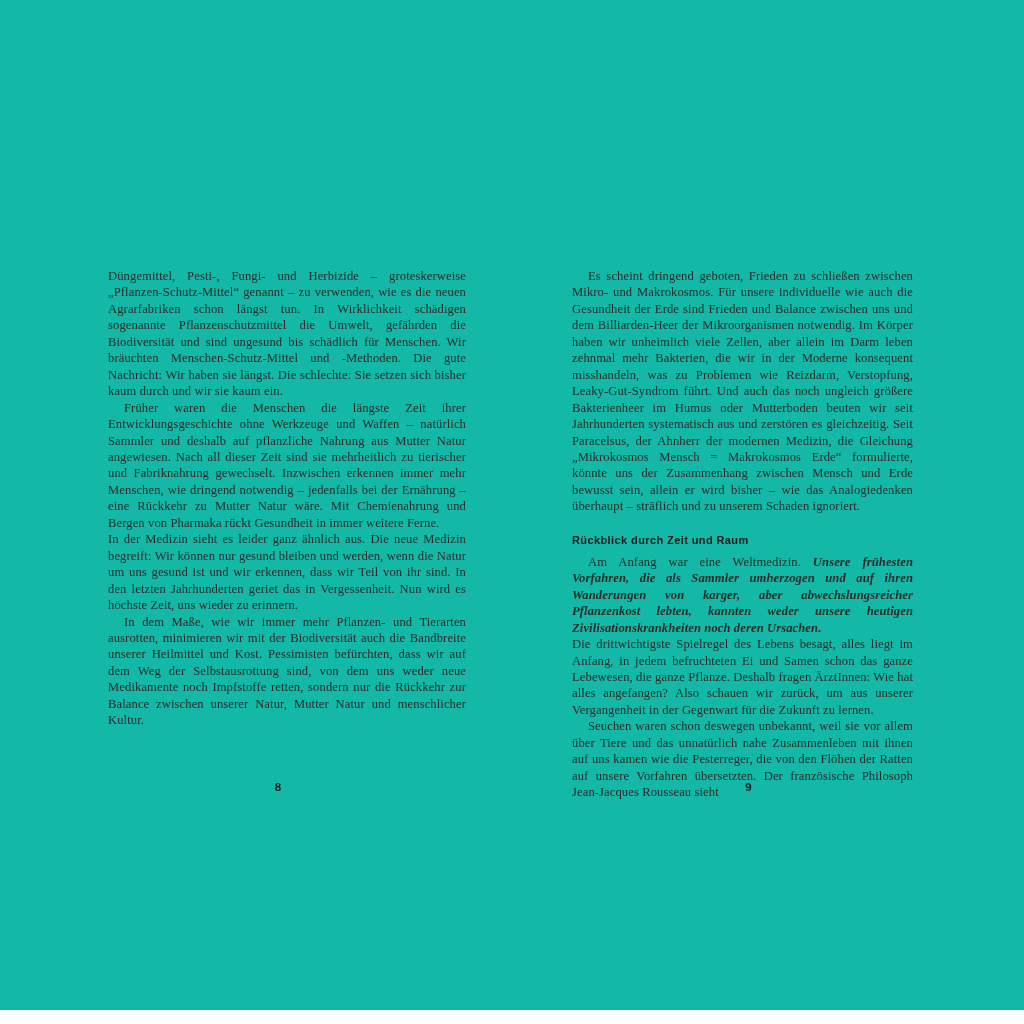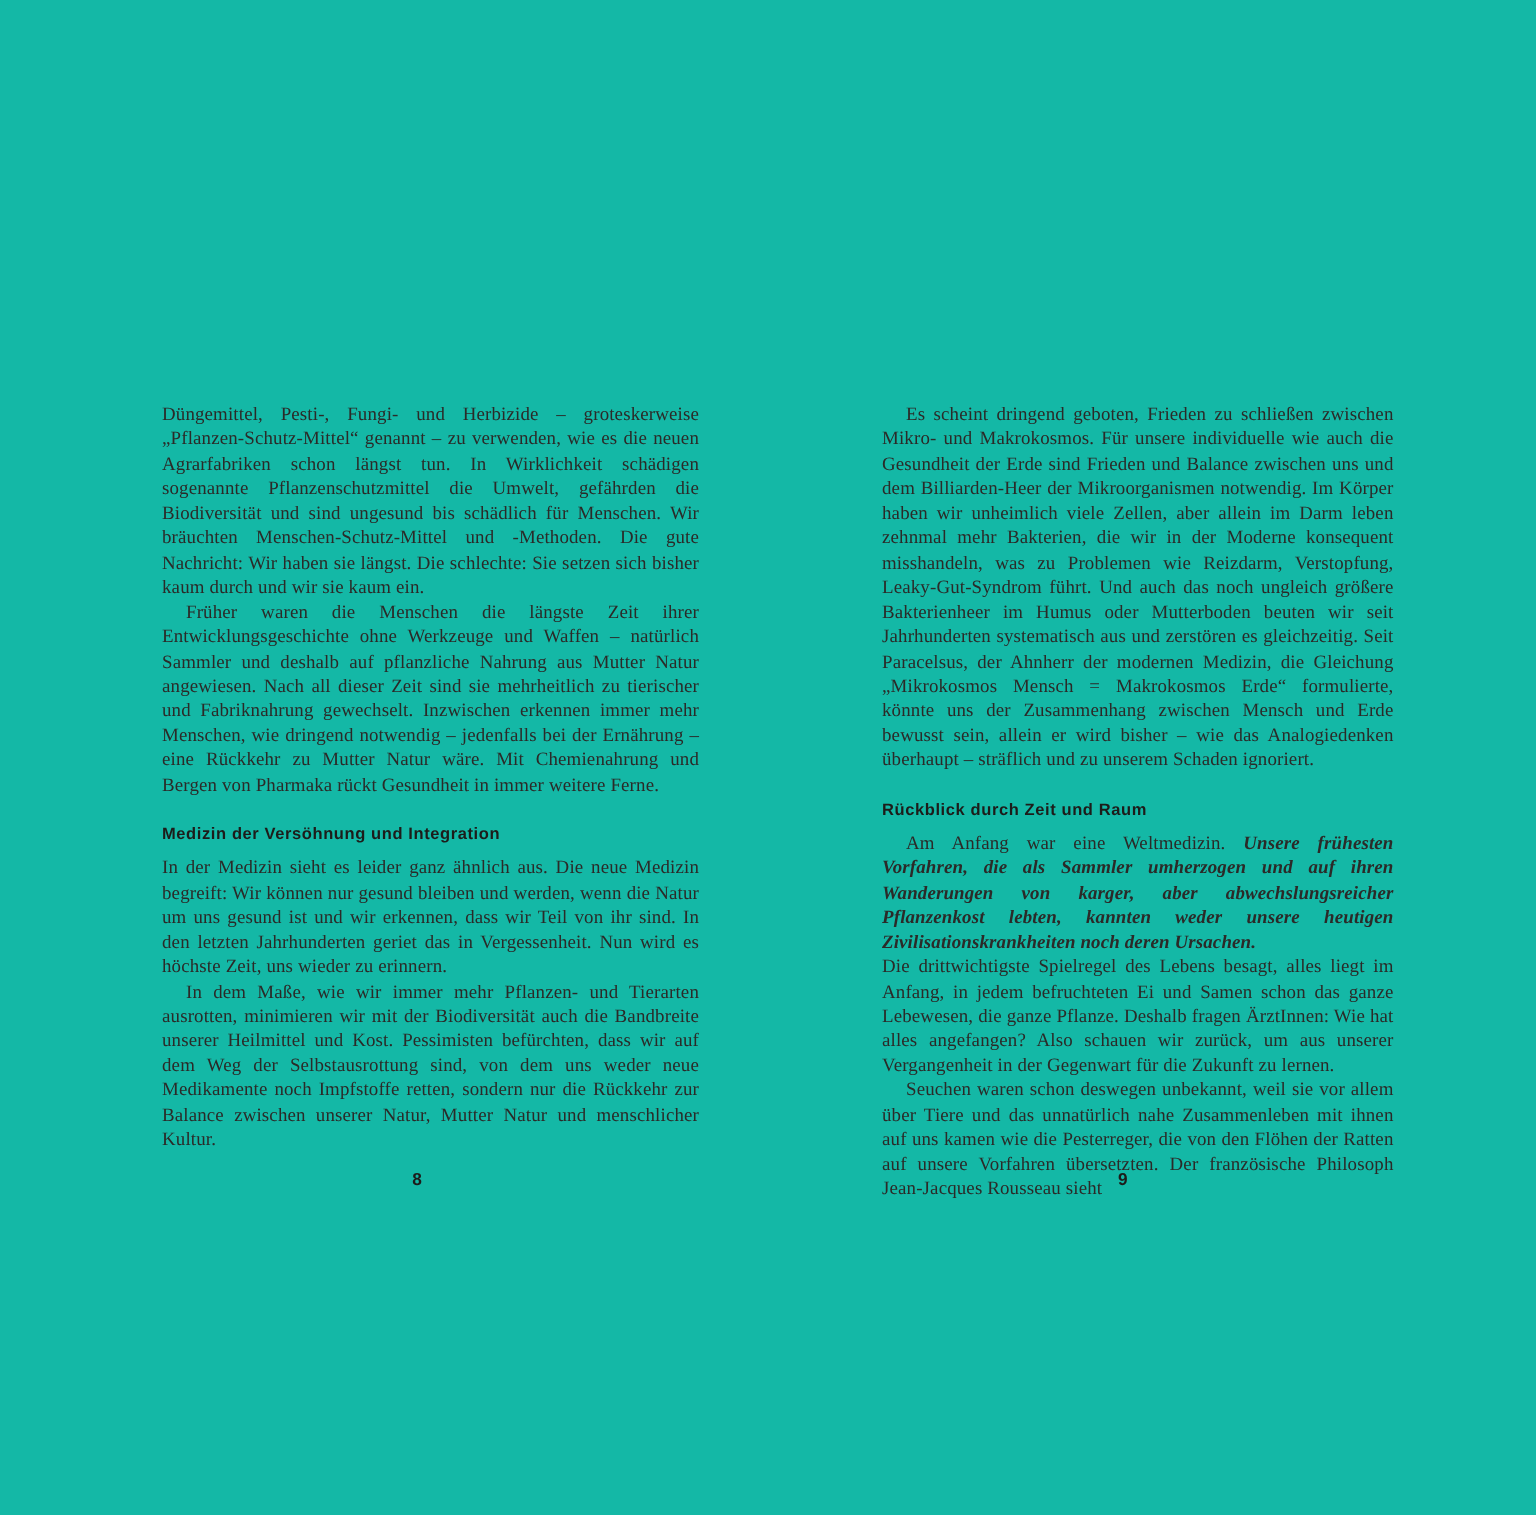--- a/index.html
+++ b/index.html
@@ -22,21 +22,21 @@
     font-size: 12.6px;
     line-height: 16.45px;
     color: #2b2a28;
     letter-spacing: 0.1px;
   }
   .page-left .text-column {
     left: 108px;
     width: 358px;
   }
   .page-right .text-column {
-    left: 588px;
+    left: 572px;
     width: 341px;
   }
   .text-column p.para {
     margin: 0;
     padding: 0;
   }
   .text-column p.indent {
     text-indent: 16px;
   }
   .section-heading {
@@ -76,21 +76,20 @@
 </style>
 </head>
 <body>
 
 <div class="spread">
 
   <section class="page page-left">
     <div class="text-column">
         <p class="para"><span>Düngemittel, Pesti-, Fungi- und Herbizide – groteskerweise „Pflanzen-Schutz-Mittel“ genannt – zu verwenden, wie es die neuen Agrarfabriken schon längst tun. In Wirklichkeit schädigen sogenannte Pflanzenschutzmittel die Umwelt, gefährden die Biodiversität und sind ungesund bis schädlich für Menschen. Wir bräuchten Menschen-Schutz-Mittel und -Methoden. Die gute Nachricht: Wir haben sie längst. Die schlechte: Sie setzen sich bisher kaum durch und wir sie kaum ein.</span></p>
         <p class="para indent"><span>Früher waren die Menschen die längste Zeit ihrer Entwicklungsgeschichte ohne Werkzeuge und Waffen – </span><span class="seg-italic">natürlich</span><span> Sammler und deshalb auf pflanzliche Nahrung aus Mutter Natur angewiesen. Nach all dieser Zeit sind sie mehrheitlich zu tierischer und Fabriknahrung gewechselt. Inzwischen erkennen immer mehr Menschen, wie dringend notwendig – jedenfalls bei der Ernährung – eine Rückkehr zu Mutter Natur wäre. Mit Chemienahrung und Bergen von Pharmaka rückt Gesundheit in immer weitere Ferne.</span></p>
-        <h2 class="section-heading">Medizin der Versöhnung und Integration</h2>
         <p class="para"><span>In der Medizin sieht es leider ganz ähnlich aus. Die neue Medizin begreift: Wir können nur gesund bleiben und werden, wenn die Natur um uns gesund ist und wir erkennen, dass wir Teil von ihr sind. In den letzten Jahrhunderten geriet das in Vergessenheit. Nun wird es höchste Zeit, uns wieder zu erinnern.</span></p>
         <p class="para indent"><span>In dem Maße, wie wir immer mehr Pflanzen- und Tierarten ausrotten, minimieren wir mit der Biodiversität auch die Bandbreite unserer Heilmittel und Kost. Pessimisten befürchten, dass wir auf dem Weg der Selbstausrottung sind, von dem uns weder neue Medikamente noch Impfstoffe retten, sondern nur die Rückkehr zur Balance zwischen unserer Natur, Mutter Natur und menschlicher Kultur.</span></p>
       </div>
     <div class="page-number">8</div>
   </section>
 
   <section class="page page-right">
     <div class="text-column">
         <p class="para indent"><span>Es scheint dringend geboten, Frieden zu schließen zwischen Mikro- und Makrokosmos. Für unsere individuelle wie auch die Gesundheit der Erde sind Frieden und Balance zwischen uns und dem Billiarden-Heer der Mikroorganismen notwendig. Im Körper haben wir unheimlich viele Zellen, aber allein im Darm leben zehnmal mehr Bakterien, die wir in der Moderne konsequent misshandeln, was zu Problemen wie Reizdarm, Verstopfung, Leaky-Gut-Syndrom führt. Und auch das noch ungleich größere Bakterienheer im Humus oder Mutterboden beuten wir seit Jahrhunderten systematisch aus und zerstören es gleichzeitig. Seit Paracelsus, der Ahnherr der modernen Medizin, die Gleichung „Mikrokosmos Mensch = Makrokosmos Erde“ formulierte, könnte uns der Zusammenhang zwischen Mensch und Erde bewusst sein, allein er wird bisher – wie das Analogiedenken überhaupt – sträflich und zu unserem Schaden ignoriert.</span></p>
         <h2 class="section-heading">Rückblick durch Zeit und Raum</h2>

